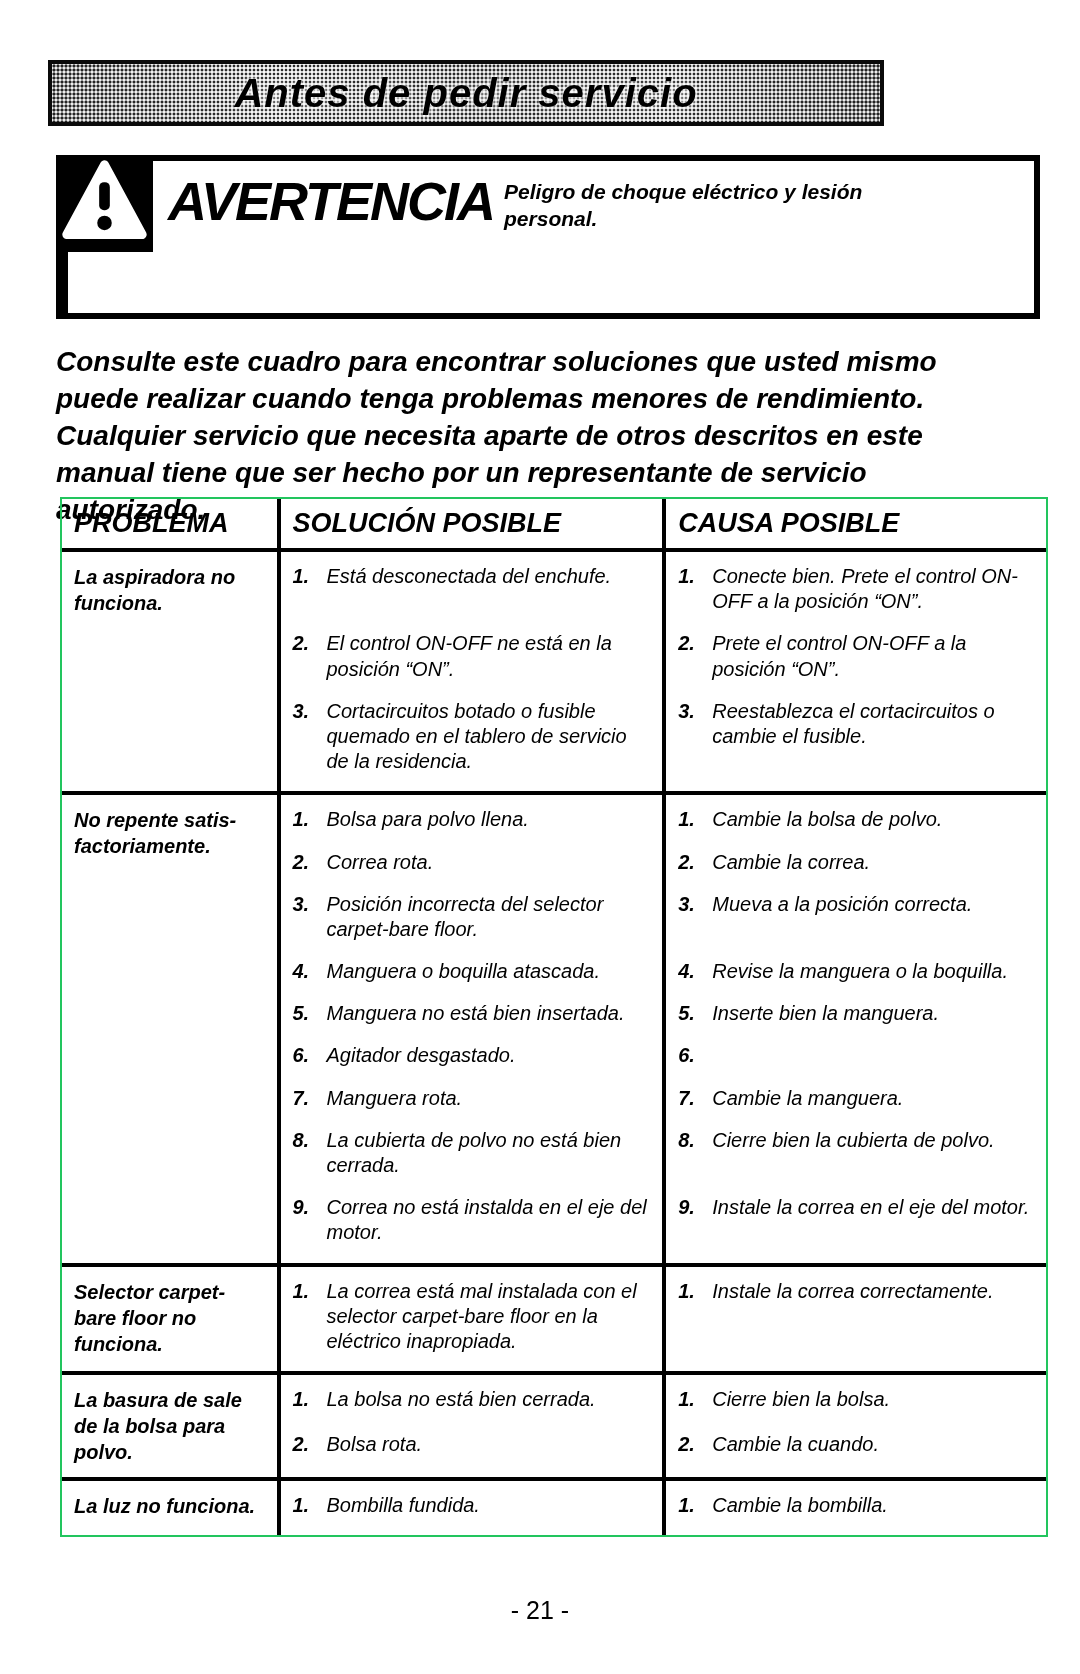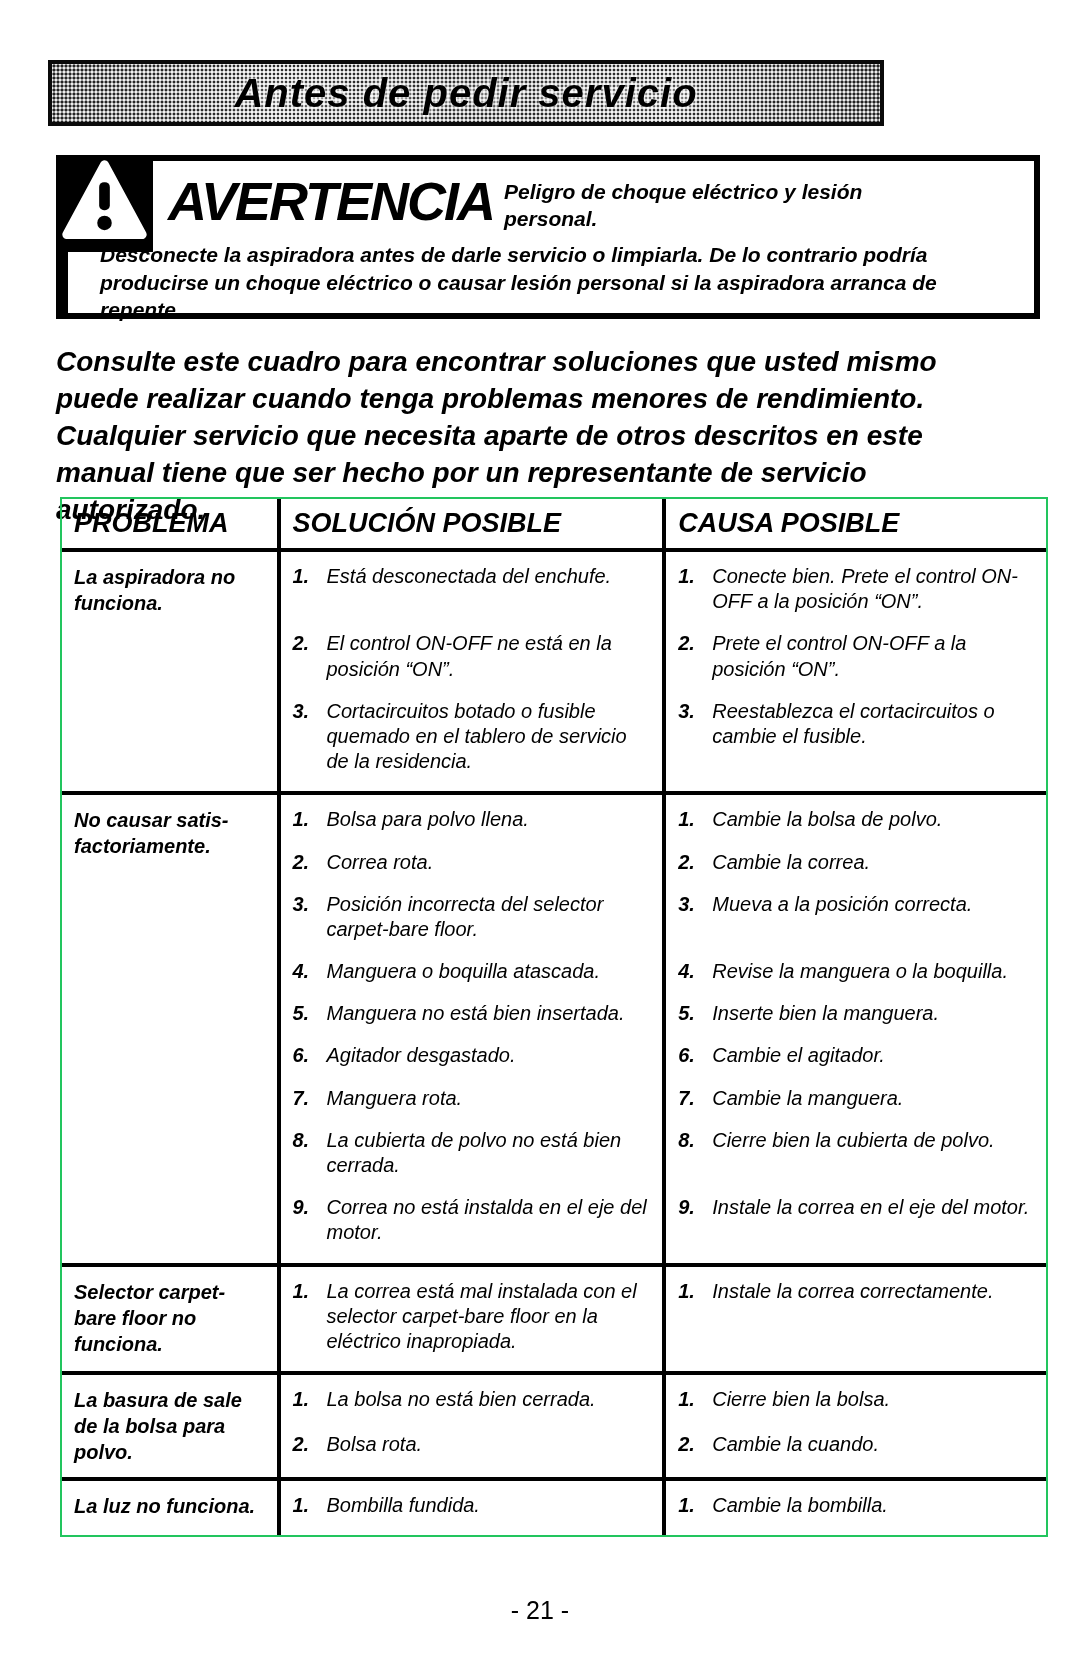--- a/index.html
+++ b/index.html
@@ -83,21 +83,20 @@
   <svg class="warning-icon" viewBox="0 0 100 100" xmlns="http://www.w3.org/2000/svg">
     <rect x="0" y="0" width="100" height="100" fill="#000"></rect>
     <path d="M50 10 L89 82 L11 82 Z" fill="#fff" stroke="#fff" stroke-width="9" stroke-linejoin="round"></path>
     <rect x="44.5" y="28" width="11" height="29" rx="5" fill="#000"></rect>
     <circle cx="50" cy="70" r="7.5" fill="#000"></circle>
   </svg>
   <div class="warning-head">
     <span class="warning-title">AVERTENCIA</span>
     <span class="warning-hazard">Peligro de choque eléctrico y lesión personal.</span>
   </div>
-  <p class="warning-body">Desconecte la aspiradora antes de darle servicio o limpiarla.  De lo contrario podría producirse un choque eléctrico o causar lesión personal si la aspiradora arranca de repente.</p>
 </div>
 
 <p class="intro">Consulte este cuadro para encontrar soluciones que usted mismo puede realizar cuando tenga problemas menores de rendimiento. Cualquier servicio que necesita aparte de otros descritos en este manual tiene que ser hecho por un representante de servicio autorizado.</p>
 
 <div class="ttable">
   <div class="thead">
     <div class="hcell">PROBLEMA</div>
     <div class="hcell">SOLUCIÓN POSIBLE</div>
     <div class="hcell">CAUSA POSIBLE</div>
   </div>
@@ -123,21 +122,21 @@
         <div class="cell item" style="grid-area: 3 / 2;">
           <span class="num">3.</span>
           <span class="txt">Cortacircuitos botado o fusible quemado en el tablero de servicio de la residencia.</span>
         </div>
         <div class="cell item" style="grid-area: 3 / 3;">
           <span class="num">3.</span>
           <span class="txt">Reestablezca el cortacircuitos o cambie el fusible.</span>
         </div>
       </div>
       <div class="trow">
-        <div class="cell problem" style="grid-row: 1 / span 9;">No causar satis-factoriamente.</div>
+        <div class="cell problem" style="grid-row: 1 / span 9;">No repente satis-factoriamente.</div>
         <div class="cell item first" style="grid-area: 1 / 2;">
           <span class="num">1.</span>
           <span class="txt">Bolsa para polvo llena.</span>
         </div>
         <div class="cell item first" style="grid-area: 1 / 3;">
           <span class="num">1.</span>
           <span class="txt">Cambie la bolsa de polvo.</span>
         </div>
         <div class="cell item" style="grid-area: 2 / 2;">
           <span class="num">2.</span>
@@ -170,21 +169,20 @@
         <div class="cell item" style="grid-area: 5 / 3;">
           <span class="num">5.</span>
           <span class="txt">Inserte bien la manguera.</span>
         </div>
         <div class="cell item" style="grid-area: 6 / 2;">
           <span class="num">6.</span>
           <span class="txt">Agitador desgastado.</span>
         </div>
         <div class="cell item" style="grid-area: 6 / 3;">
           <span class="num">6.</span>
-          <span class="txt">Cambie el agitador.</span>
         </div>
         <div class="cell item" style="grid-area: 7 / 2;">
           <span class="num">7.</span>
           <span class="txt">Manguera rota.</span>
         </div>
         <div class="cell item" style="grid-area: 7 / 3;">
           <span class="num">7.</span>
           <span class="txt">Cambie la manguera.</span>
         </div>
         <div class="cell item" style="grid-area: 8 / 2;">

